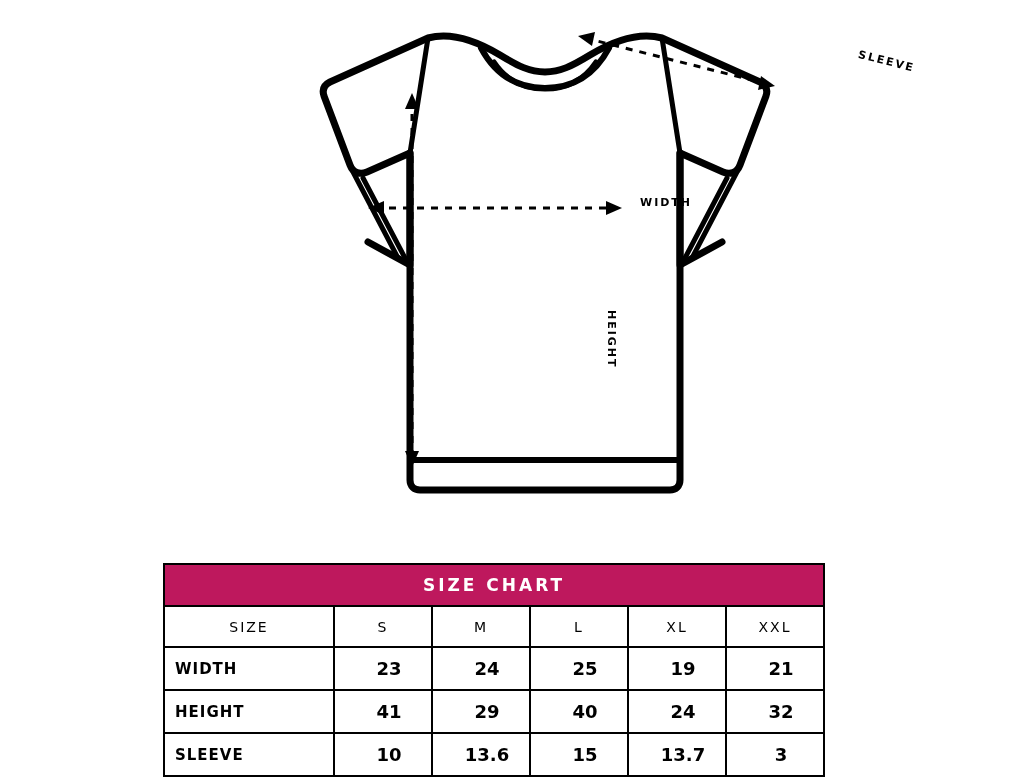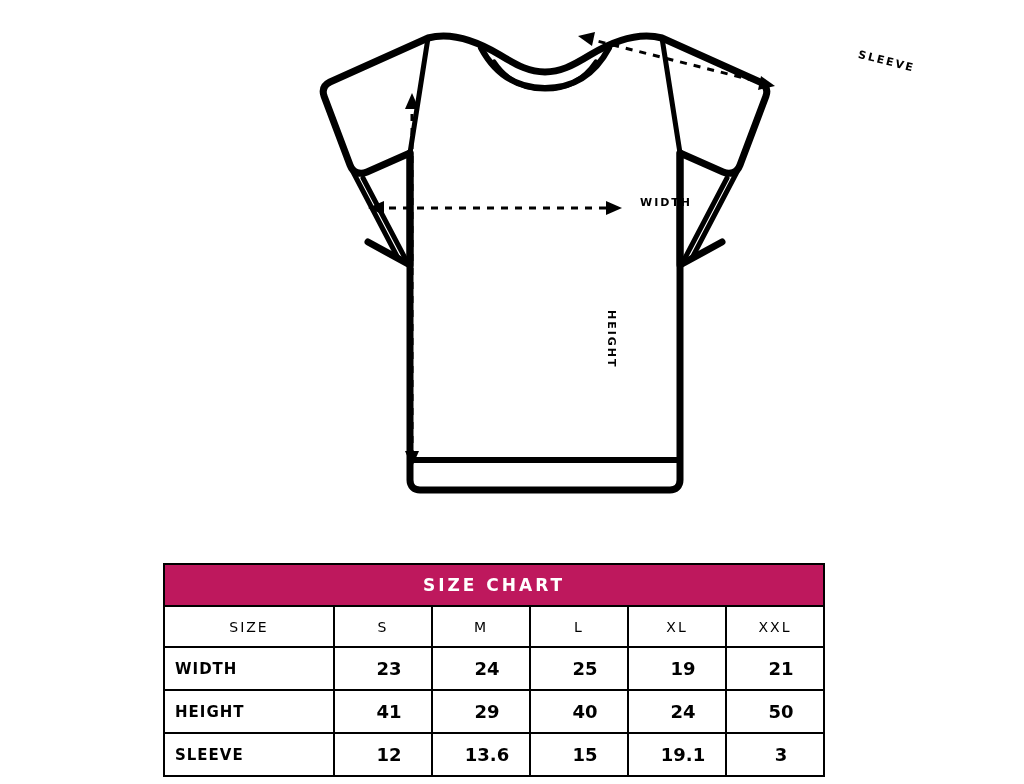--- a/index.html
+++ b/index.html
@@ -212,26 +212,26 @@
         <td class="val">25</td>
         <td class="val">19</td>
         <td class="val">21</td>
       </tr>
       <tr>
         <td class="rowlabel">HEIGHT</td>
         <td class="val">41</td>
         <td class="val">29</td>
         <td class="val">40</td>
         <td class="val">24</td>
-        <td class="val">50</td>
+        <td class="val">32</td>
       </tr>
       <tr>
         <td class="rowlabel">SLEEVE</td>
-        <td class="val">12</td>
+        <td class="val">10</td>
         <td class="val">13.6</td>
         <td class="val">15</td>
-        <td class="val">19.1</td>
+        <td class="val">13.7</td>
         <td class="val">3</td>
       </tr>
     </tbody>
   </table>
 
 </div>
 
 </body></html>

